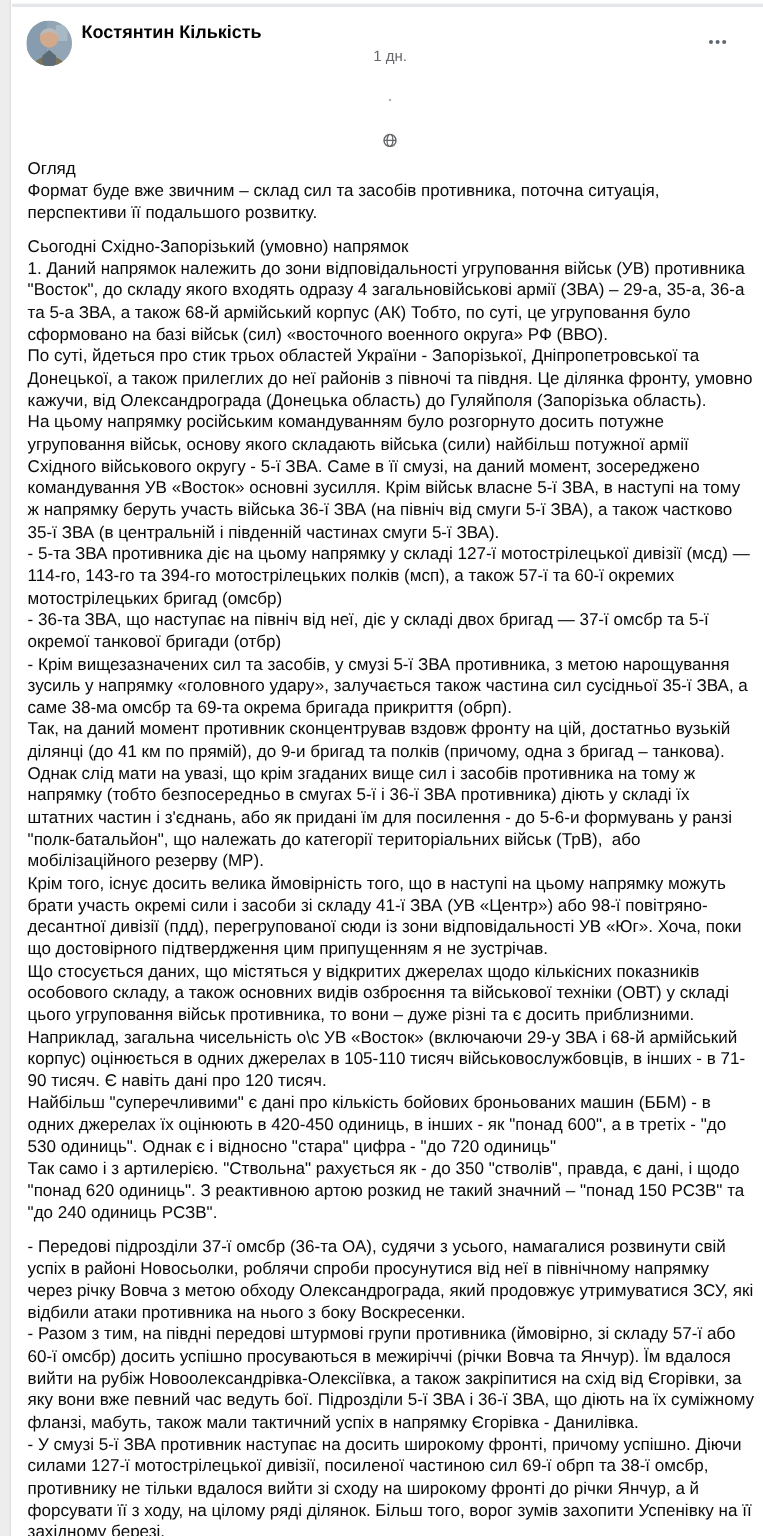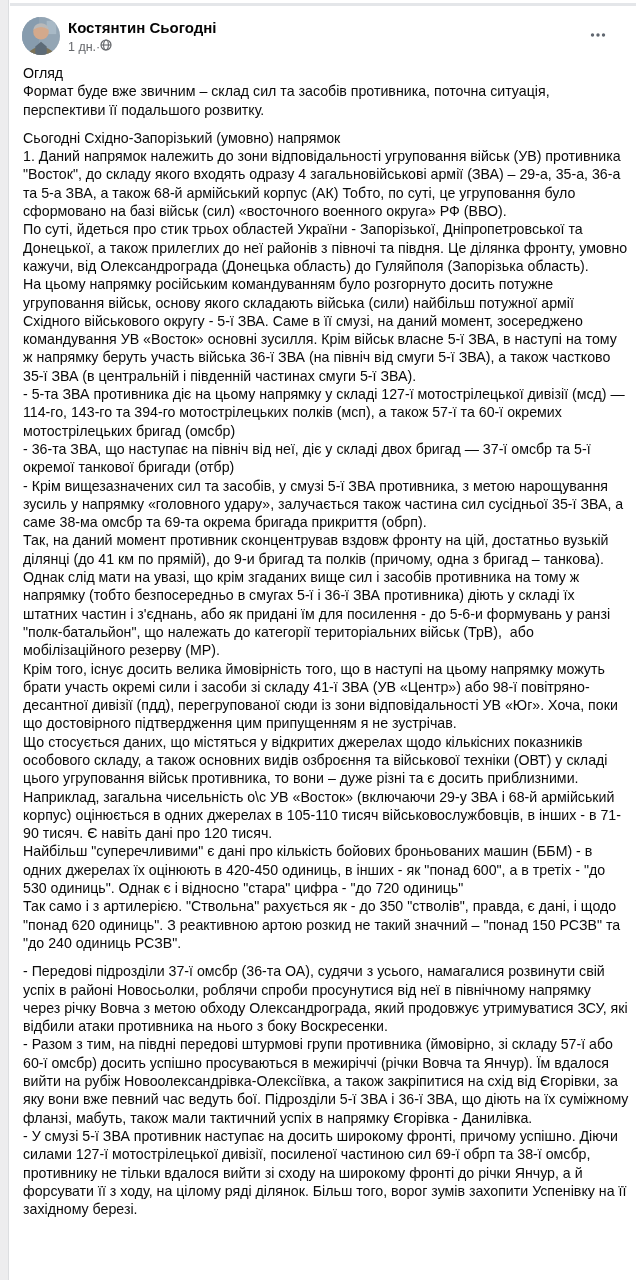--- a/index.html
+++ b/index.html
@@ -15,22 +15,22 @@
 
   .card { position:absolute; left:10px; top:6px; width:626px; min-height:1274px;
           background:#ffffff; }
 
   .post-header { display:flex; align-items:flex-start; padding:11px 16px 7px 12px; }
   .avatar { width:38px; height:38px; border-radius:50%; overflow:hidden; flex:0 0 38px;
             box-shadow:inset 0 0 0 1px rgba(0,0,0,.1); cursor:pointer; }
   .avatar svg { display:block; width:38px; height:38px; }
   .hmeta { margin-left:8px; flex:1 1 auto; padding-top:1px; }
   .author { font-size:15px; font-weight:bold; color:#050505; line-height:19px; cursor:pointer; }
-  .subline { display:flex; gap:0; margin-top:2px;
-             font-size:12.5px; color:#65676b; line-height:16px; }
+  .subline { display:flex; align-items:center; gap:20px; margin-top:2px;
+             font-size:12.5px; color:#65676b; line-height:16px;flex-direction:column; }
   .subline .sep { color:#65676b; }
   .globe svg { display:block; width:12px; height:12px; }
   .menu-btn { width:32px; height:32px; border-radius:50%; display:flex; align-items:center;
               justify-content:center; cursor:pointer; margin-right:6px; margin-top:2px; }
   .menu-btn svg { display:block; }
 
   .post-body { padding:2px 6px 0 13px; color:#0a0a0a; font-size:14.2px; line-height:18.3px; }
   .para { white-space:pre-wrap; }
   .para.gap { margin-bottom:10px; }
 </style>
@@ -49,21 +49,21 @@
           <rect width="40" height="40" fill="#93a5b4"></rect>
           <rect x="0" y="0" width="18" height="40" fill="#879cae"></rect>
           <rect x="26" y="4" width="10" height="14" fill="#a8b9c6"></rect>
           <path d="M4 40 Q20 22 36 40 Z" fill="#7d7357"></path>
           <path d="M14 31 L20 26 L26 31 L26 40 L14 40 Z" fill="#5d6b77"></path>
           <circle cx="20" cy="15.5" r="8.2" fill="#d3a98c"></circle>
           <path d="M11.8 13.5 Q13 7 20 6.6 Q27 7 28.2 13.5 Q24 10.5 20 10.5 Q16 10.5 11.8 13.5 Z" fill="#b9b9b9"></path>
         </svg>
       </div>
       <div class="hmeta">
-        <div class="author">Костянтин Сьогодні</div>
+        <div class="author">Костянтин Кількість</div>
         <div class="subline">
           <span>1 дн.</span>
           <span class="sep">·</span>
           <span class="globe">
             <svg viewBox="0 0 12 12" xmlns="http://www.w3.org/2000/svg">
               <circle cx="6" cy="6" r="5" fill="none" stroke="#65676b" stroke-width="1.2"></circle>
               <line x1="1" y1="6" x2="11" y2="6" stroke="#65676b" stroke-width="1.1"></line>
               <ellipse cx="6" cy="6" rx="2.4" ry="5" fill="none" stroke="#65676b" stroke-width="1.1"></ellipse>
             </svg>
           </span>

